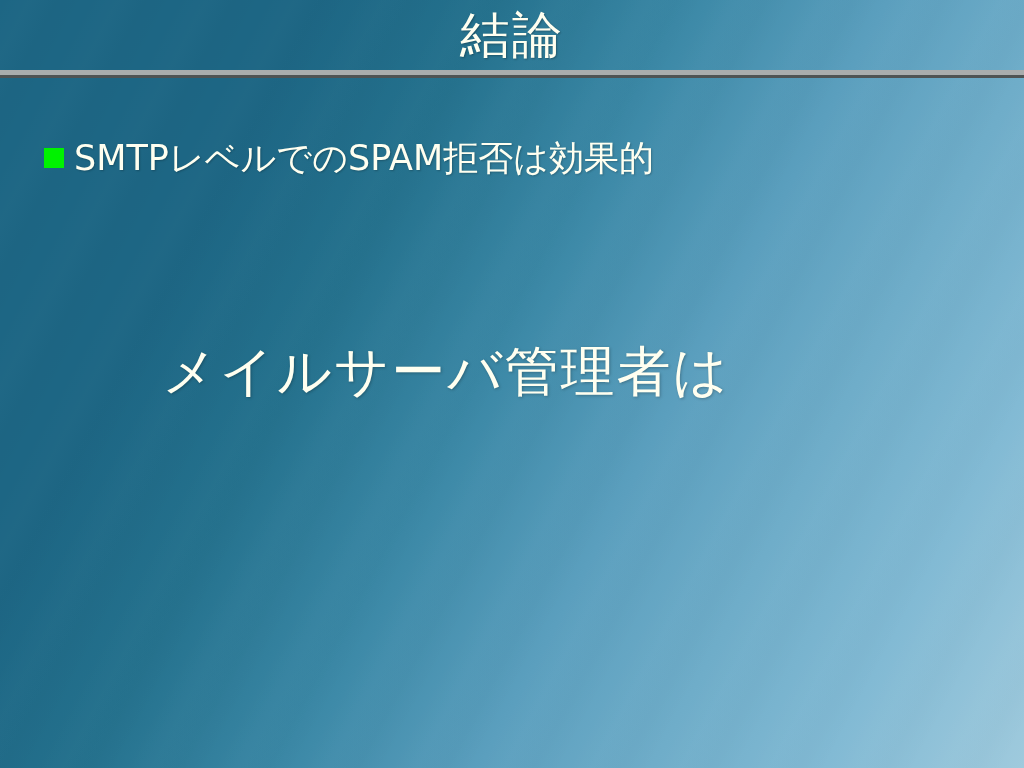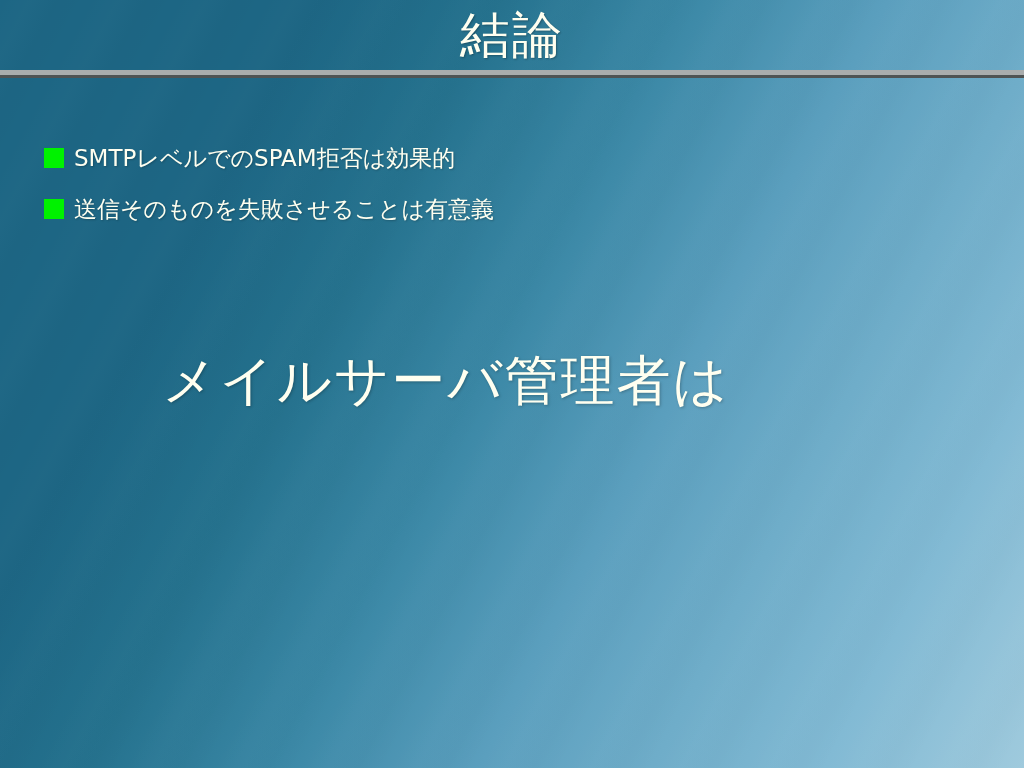--- a/index.html
+++ b/index.html
@@ -103,31 +103,31 @@
     width: 20px;
     height: 20px;
     background: #00f200;
     margin-top: 12px;
     flex: 0 0 auto;
   }
 
   .bullet-text {
     margin-left: 10px;
     color: #fffff0;
-    font-size: 23px;
+    font-size: 35px;
     line-height: 44px;
     white-space: nowrap;
     text-shadow: 1px 1px 2px rgba(0,0,0,0.22);
   }
 
   
   .message {
     position: absolute;
     left: 0;
-    top: 347px;
+    top: 338px;
     width: 892px;
     text-align: center;
   }
 
   .message-line {
     color: #fffff0;
     font-size: 54px;
     line-height: 68px;
     letter-spacing: 2px;
     white-space: nowrap;
@@ -151,24 +151,20 @@
   </div>
 
   <div class="bullets">
 
     <div class="bullet-row">
       <div class="bullet-marker"></div>
       <div class="bullet-text">SMTPレベルでのSPAM拒否は効果的</div>
     </div>
 
 
-    <div class="bullet-row">
-      <div class="bullet-marker"></div>
-      <div class="bullet-text">送信そのものを失敗させることは有意義</div>
-    </div>
 
   </div>
 
   <div class="message">
     <div class="message-line">メイルサーバ管理者は</div>
   </div>
 
 </div>
 
 </body></html>

